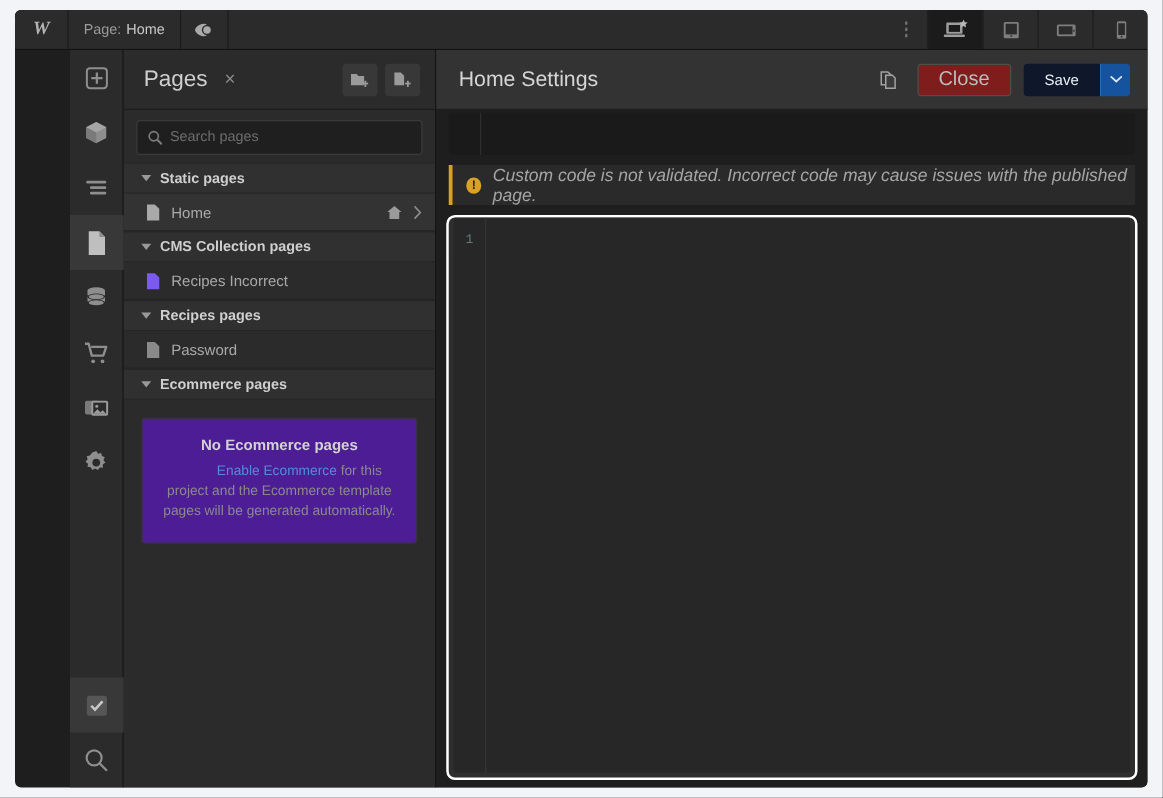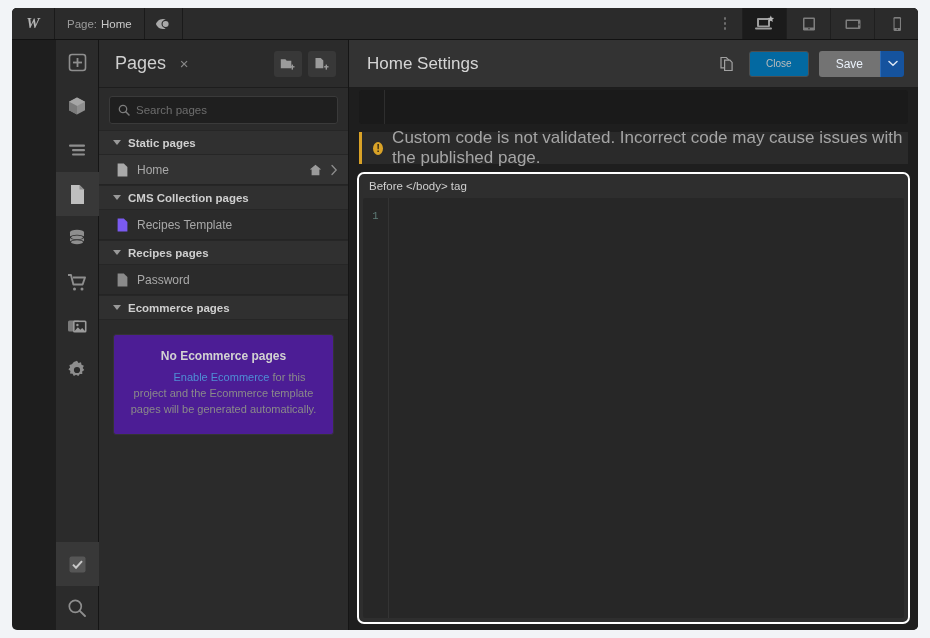--- a/index.html
+++ b/index.html
@@ -147,27 +147,27 @@
   .main-head {
     height: 48px; flex: 0 0 48px;
     display: flex; align-items: center; padding: 0 14px 0 18px;
     background: #333333; border-bottom: 1px solid #1d1d1d;
   }
   .main-title { font-size: 17px; color: #d5d5d5; }
   .main-head .sp { flex: 1; }
   .icon-btn { width: 28px; height: 28px; display: flex; align-items: center; justify-content: center; }
   .btn-close {
     height: 26px; padding: 0 16px; border-radius: 3px;
-    background: #0369a1; border: 1px solid #4e4e4e;
-    color: #bcbcbc; font-size: 10px;
+    background: #7f1d1d; border: 1px solid #4e4e4e;
+    color: #bcbcbc; font-size: 16px;
     display: flex; align-items: center; margin-left: 8px;
   }
   .save-group { display: flex; margin-left: 10px; }
   .btn-save {
-    height: 26px; padding: 0 17px; background: #737373; color: #eaf1fa;
+    height: 26px; padding: 0 17px; background: #0f172a; color: #eaf1fa;
     font-size: 12px; display: flex; align-items: center;
     border-radius: 3px 0 0 3px;
   }
   .btn-save-caret {
     width: 24px; height: 26px; background: #15539e;
     border-left: 1px solid #2c6ab4; border-radius: 0 3px 3px 0;
     display: flex; align-items: center; justify-content: center;
   }
 
   .main-body { flex: 1; padding: 0 10px 8px 10px; display: flex; flex-direction: column; min-height: 0; }
@@ -183,21 +183,21 @@
   .warn {
     margin-top: 8px; height: 32px; flex: 0 0 32px;
     background: #2a2a2a; border-left: 3px solid #d9a227;
     display: flex; align-items: center; gap: 9px; padding-left: 11px;
   }
   .warn-ico {
     width: 13px; height: 13px; border-radius: 50%; background: #d9a227;
     color: #2a2214; font-size: 10px; font-weight: bold; line-height: 13px; text-align: center;
     font-family: "Liberation Sans", sans-serif;
   }
-  .warn-text { font-size: 17px; color: #a5a5a5; }
+  .warn-text { font-size: 14px; color: #a5a5a5; font-style: italic; }
 
   .code-panel {
     margin-top: 10px; flex: 1; min-height: 0;
     background: #2e2e2e; border-radius: 5px;
     outline: 2px solid #ffffff;
     display: flex; flex-direction: column; overflow: hidden;
   }
   .code-label {
     height: 24px; flex: 0 0 24px; display: flex; align-items: center;
     padding-left: 10px; font-size: 11.5px; color: #d0d0d0;
@@ -453,21 +453,21 @@
         <div class="grp">
           <span class="caret"></span>
           <span class="grp-label">CMS Collection pages</span>
         </div>
         <div class="pg">
           <span>
             <svg width="11" height="14" viewBox="0 0 11 14">
               <path d="M0.6 0.6h6.2L10.4 4v9.4H0.6z" fill="#7a5af0"></path>
             </svg>
           </span>
-          <span class="pg-name">Recipes Template</span>
+          <span class="pg-name">Recipes Incorrect</span>
         </div>
 
         <div class="grp">
           <span class="caret"></span>
           <span class="grp-label">Recipes pages</span>
         </div>
         <div class="pg">
           <span>
             <svg width="11" height="14" viewBox="0 0 11 14">
               <path d="M0.6 0.6h6.2L10.4 4v9.4H0.6z" fill="#8a8a8a"></path>
@@ -517,21 +517,20 @@
 
       <div class="main-body">
         <div class="code-above"></div>
 
         <div class="warn">
           <span class="warn-ico">!</span>
           <span class="warn-text">Custom code is not validated. Incorrect code may cause issues with the published page.</span>
         </div>
 
         <div class="code-panel">
-          <div class="code-label">Before &lt;/body&gt; tag</div>
           <div class="code-area">
             <div class="gutter">
               <span>1</span>
             </div>
             <div class="code-text"></div>
           </div>
         </div>
       </div>
     </div>
 

